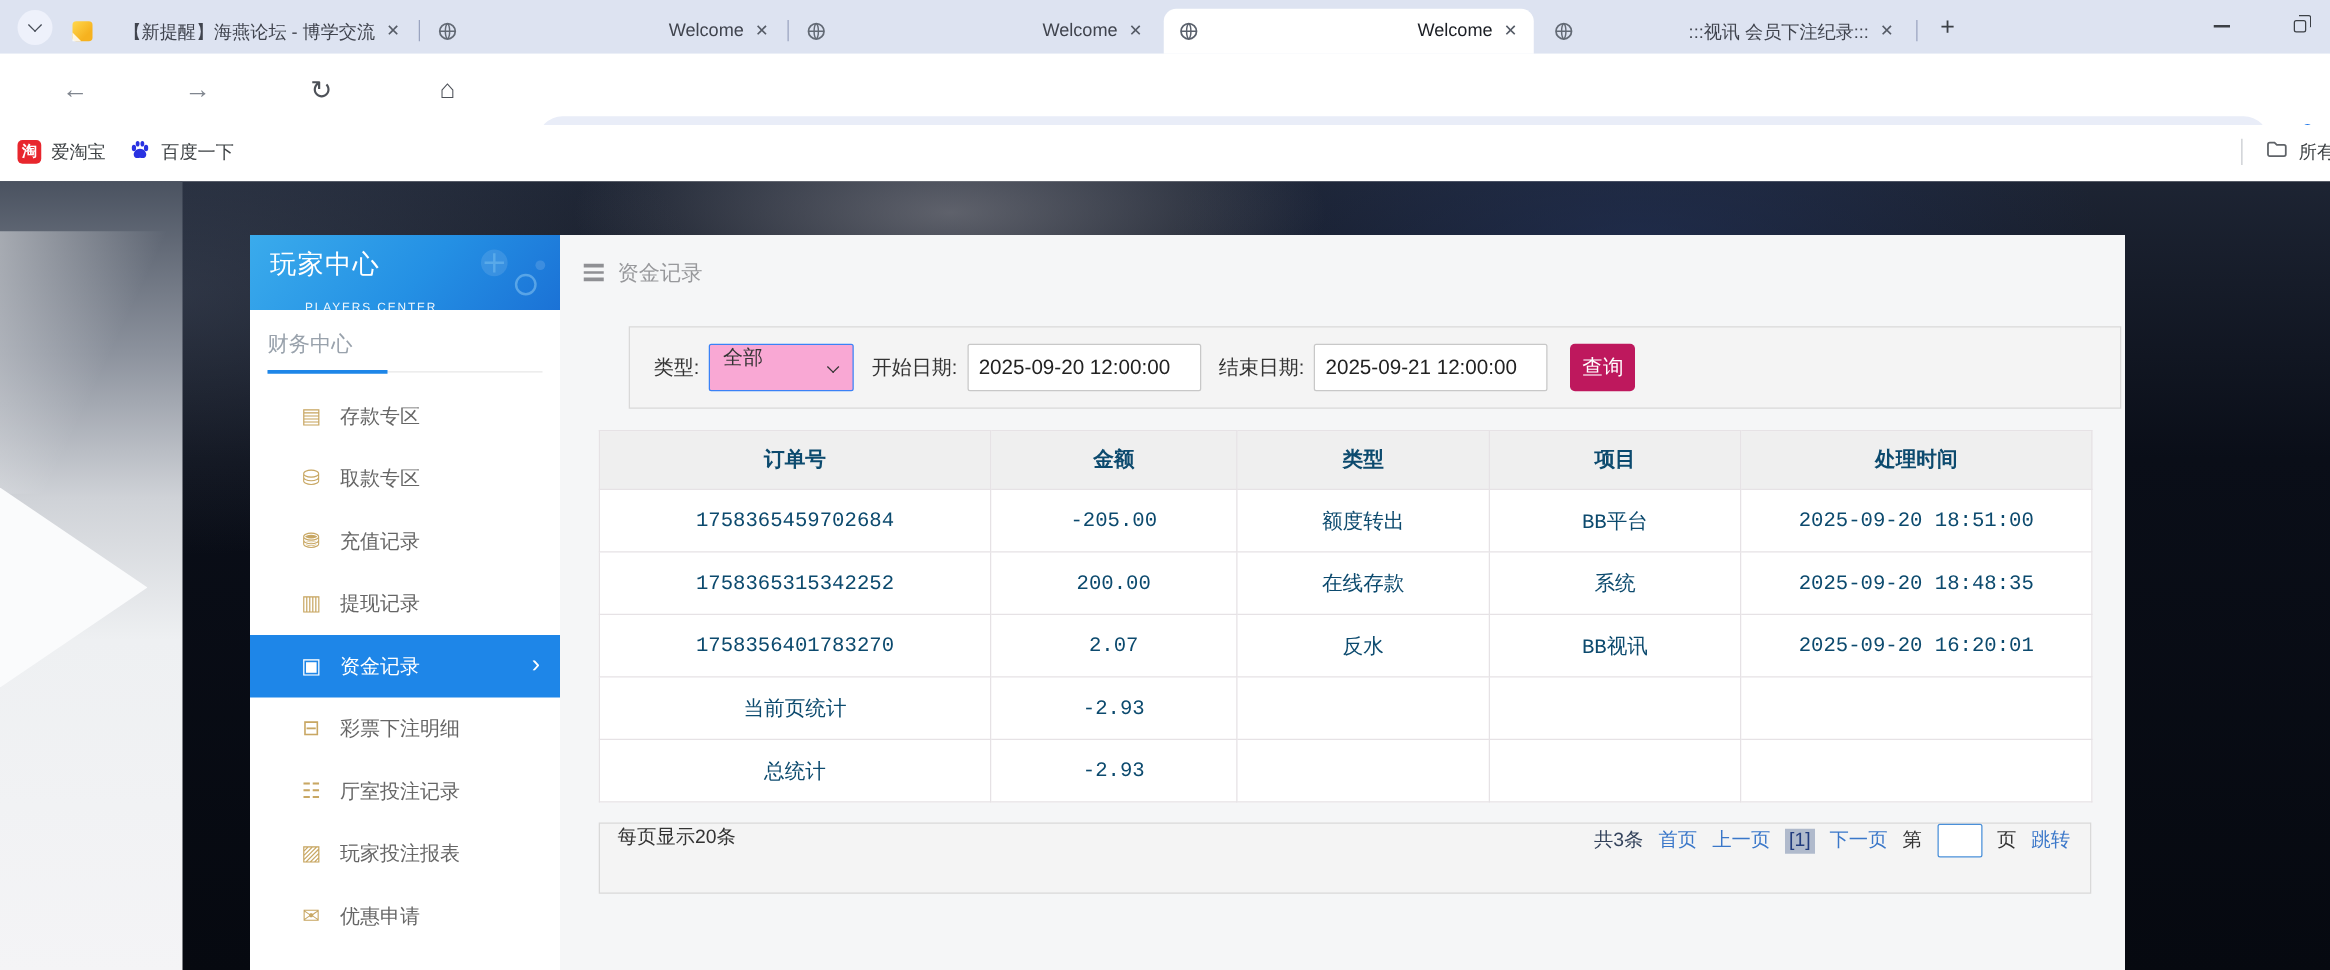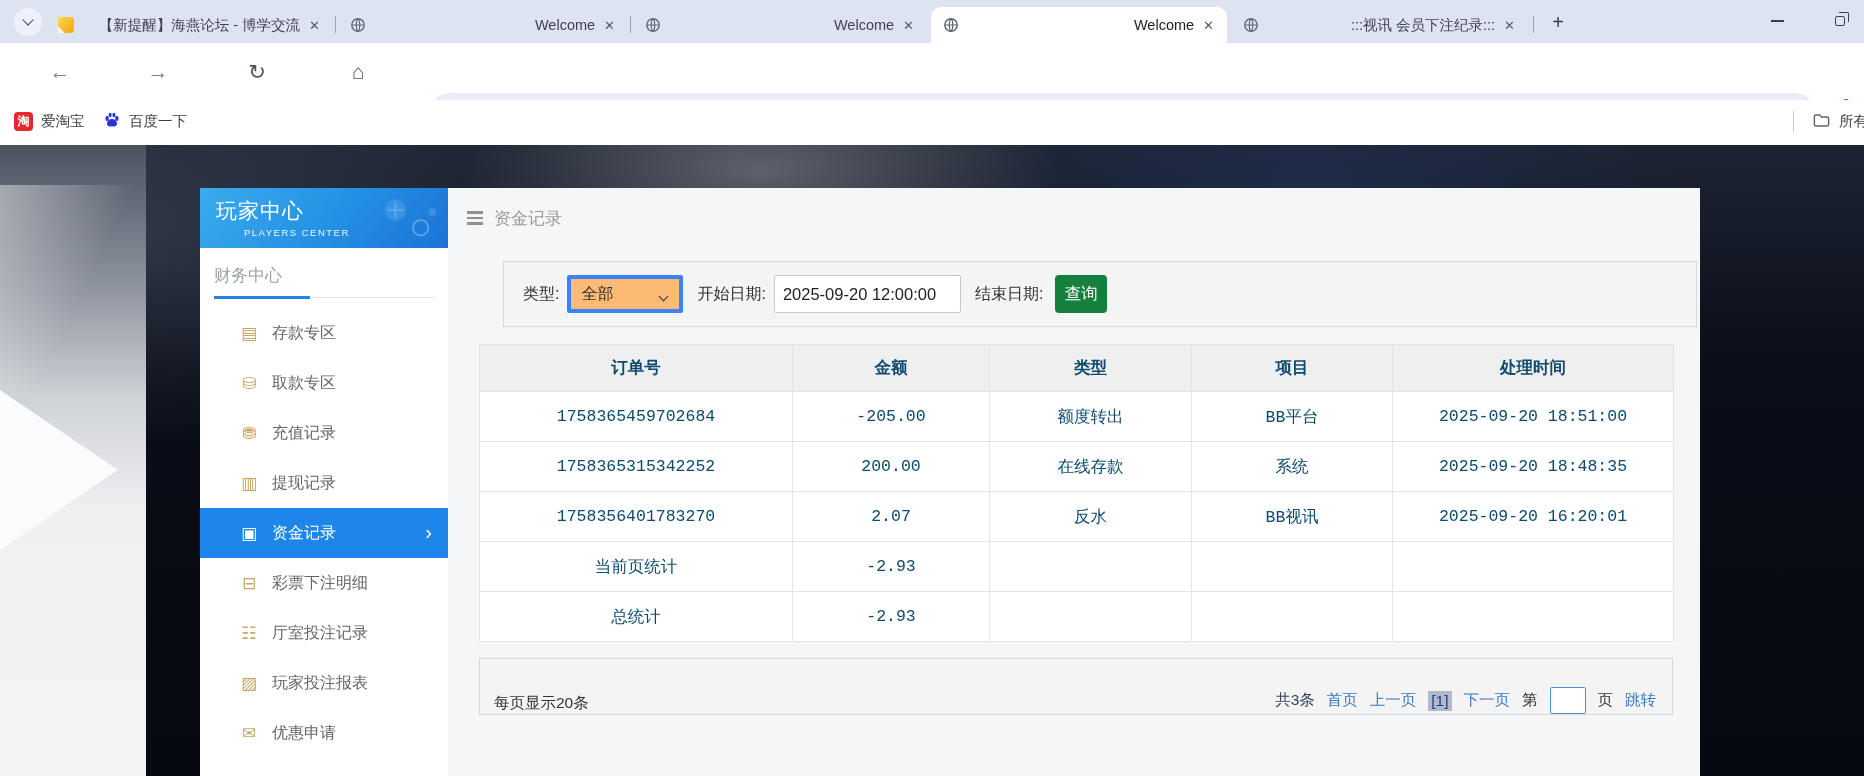--- a/index.html
+++ b/index.html
@@ -65,21 +65,21 @@
   .left-strip::before { content:""; position:absolute; left:0; top:40px; width:146px; height:210px;
     background:linear-gradient(115deg, rgba(255,255,255,.45) 0%, rgba(255,255,255,0) 55%); }
   .left-strip::after { content:""; position:absolute; left:0; top:245px; width:118px; height:160px;
     background:#fafbfc; clip-path:polygon(0 0,100% 50%,0 100%); }
 
   
   .sidebar { position:absolute; left:200px; top:43px; width:248px; height:590px; background:#fff; }
   .sb-header { position:relative; height:60px; overflow:hidden;
     background:linear-gradient(130deg,#3aabec 0%,#2490e4 55%,#1b72d6 100%); color:#fff; padding:9px 0 0 16px; }
   .sb-title { font-size:21px; letter-spacing:1px; }
-  .sb-sub { font-size:9.5px; letter-spacing:1.5px; opacity:.92; margin-top:2px;padding-left:28px; }
+  .sb-sub { font-size:9.5px; letter-spacing:1.5px; opacity:.92; margin-top:16px;padding-left:28px; }
   .gamepad { position:absolute; right:8px; top:6px; opacity:.45; }
   .sb-section { margin:16px 14px 0 14px; font-size:17px; color:#99a2ac; padding-bottom:10px;
     border-bottom:1px solid #e7e7e7; position:relative; }
   .sb-section::after { content:""; position:absolute; left:0; bottom:-2px; width:96px; height:3px; background:#1e86e8; }
   .sb-menu { margin-top:10px; }
   .sb-item { height:50px; display:flex; align-items:center; color:#666; font-size:16px; position:relative; }
   .sb-icon { width:22px; margin-left:38px; margin-right:12px; color:#c8a763; font-size:17px; text-align:center; }
   .sb-item.active { background:#1e86e8; color:#fff; }
   .sb-item.active .sb-icon { color:#fff; }
   .sb-arrow { position:absolute; right:16px; font-size:20px; color:#fff; top:50%; transform:translateY(-54%); }
@@ -87,39 +87,39 @@
   
   .panel { position:absolute; left:448px; top:43px; width:1252px; height:590px; background:#f5f6f7; }
   .panel-header { height:60px; display:flex; align-items:center; padding-left:19px; gap:11px; }
   .burger { display:flex; flex-direction:column; gap:3px; }
   .burger span { width:16px; height:2.5px; background:#8f9094; }
   .panel-title { font-size:17px; color:#98999c; }
 
   .filter-box { position:absolute; left:31px; top:73px; width:1194px; height:66px; background:#f4f4f4;
     border:1px solid #d9d9d9; display:flex; align-items:center; padding-left:19px; font-size:16px; color:#333;margin-left:24px; }
   .f-label { margin-right:8px; }
-  .select { width:116px; height:38px; background:#fdba74; border:4px solid #3b82f6; border-radius:2px;
-    display:flex; align-items:center; padding:0 10px; margin-right:14px; position:relative; }
+  .select { width:116px; height:38px; background:#f9a8d4; border:1px solid #3b82f6; border-radius:2px;
+    display:flex; align-items:flex-start; padding:0 10px; margin-right:14px; position:relative; }
   .select .caret { position:absolute; right:12px; top:14px; width:7px; height:7px;
     border-right:1.6px solid #333; border-bottom:1.6px solid #333; transform:rotate(45deg); }
   .date-input { width:187px; height:38px; background:#fff; border:1px solid #c8c8c8; border-radius:2px;
     font-size:16.5px; color:#222; padding-left:8px; margin-right:14px;
     font-family:"Liberation Sans","DejaVu Sans",sans-serif; }
-  .search-btn { width:52px; height:38px; background:#15803d; border:none; border-radius:4px; color:#fff;
+  .search-btn { width:52px; height:38px; background:#be185d; border:none; border-radius:4px; color:#fff;
     font-size:16.5px; margin-left:4px; font-family:Liberation Serif, serif; }
 
   .data-table { position:absolute; left:31px; top:156px; width:1194px; border-collapse:collapse;
     background:#fff; font-size:16.5px; color:#0c4a6e; table-layout:fixed; }
   .data-table th, .data-table td { border:1px solid #e6e2e5; text-align:center; }
   .data-table th { height:47px; background:#efefef; font-weight:bold; }
   .data-table td { height:50px; font-weight:normal;font-family:Liberation Mono, monospace; }
   .c0{width:313px}.c1{width:197px}.c2{width:202px}.c3{width:201px}.c4{width:281px}
 
   .footer-box { position:absolute; left:31px; top:470px; width:1194px; height:57px; background:#f4f4f4;
-    border:1px solid #d9d9d9; display:flex; align-items:flex-end; font-size:15.5px; color:#333; }
+    border:1px solid #d9d9d9; display:flex; align-items:flex-start; font-size:15.5px; color:#333; }
   .per-page { margin-left:14px; }
   .pager { margin-left:auto; margin-right:16px; display:flex; align-items:center; gap:12px; }
   .pg-total { color:#33425b; }
   .pg-link { color:#3a77c9; }
   .pg-current { background:#b0bacc; color:#223c7e; padding:1px 3px; }
   .pg-input { width:36px; height:27px; border:1px solid #4a90d9; border-radius:2px; background:#fff; }
 
   .dark-right { position:absolute; left:1700px; top:0; width:164px; height:633px; }
 </style>
 </head>
@@ -321,20 +321,21 @@
 
       <div class="filter-box">
         <span class="f-label">类型:</span>
         <div class="select">
           <span>全部</span>
           <span class="caret"></span>
         </div>
         <span class="f-label">开始日期:</span>
         <input class="date-input" value="2025-09-20 12:00:00" style="">
         <span class="f-label">结束日期:</span>
+        <input class="date-input" value="2025-09-21 12:00:00" style="">
         <button class="search-btn">查询</button>
       </div>
 
       <table class="data-table">
         <thead>
           <tr>
             <th class="c0">订单号</th>
             <th class="c1">金额</th>
             <th class="c2">类型</th>
             <th class="c3">项目</th>

